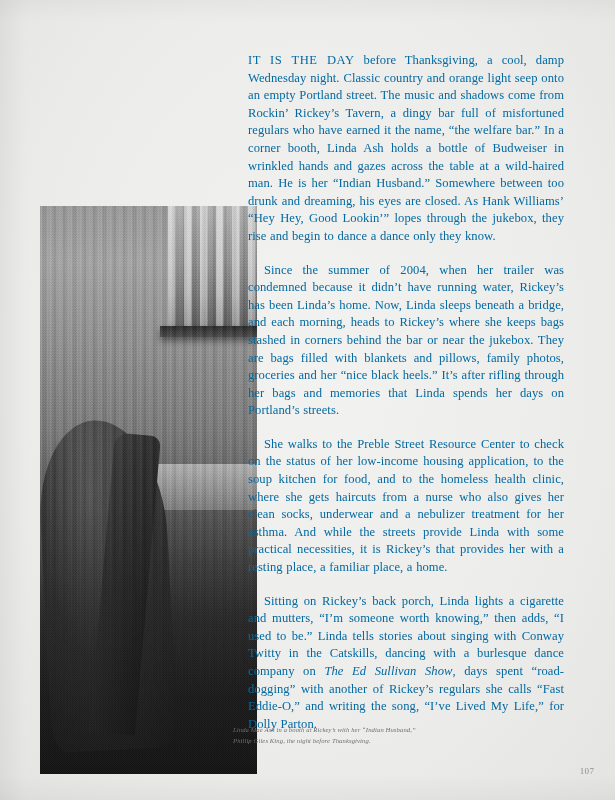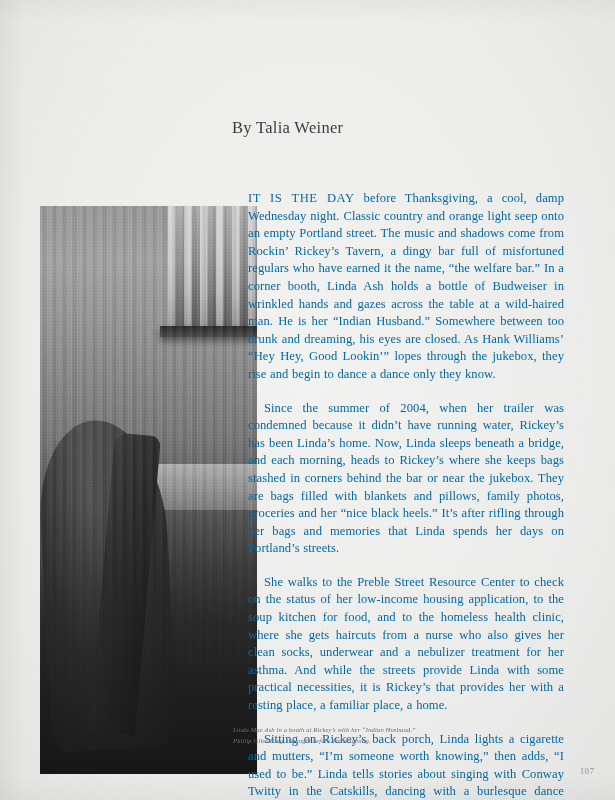--- a/index.html
+++ b/index.html
@@ -221,21 +221,20 @@
     <div class="seatback"></div>
     <div class="layer stripes"></div>
 
     <div class="layer shadow"></div>
     <div class="layer grain"></div>
     <div class="layer grain2"></div>
   </figure>
 
   <div id="column">
 
-    <h1 id="byline">By Talia Weiner</h1>
 
     <div id="article-body">
 
       <p class="para"><span class="lead">IT IS THE DAY</span><span> before Thanksgiving, a cool, damp Wednesday night. Classic country and orange light seep onto an empty Portland street. The music and shadows come from Rockin’ Rickey’s Tavern, a dingy bar full of misfortuned regulars who have earned it the name, “the welfare bar.” In a corner booth, Linda Ash holds a bottle of Budweiser in wrinkled hands and gazes across the table at a wild-haired man. He is her “Indian Husband.” Somewhere between too drunk and dreaming, his eyes are closed. As Hank Williams’ “Hey Hey, Good Lookin’” lopes through the jukebox, they rise and begin to dance a dance only they know.</span></p>
 
       <p class="para"><span>Since the summer of 2004, when her trailer was condemned because it didn’t have running water, Rickey’s has been Linda’s home. Now, Linda sleeps beneath a bridge, and each morning, heads to Rickey’s where she keeps bags stashed in corners behind the bar or near the jukebox. They are bags filled with blankets and pillows, family photos, groceries and her “nice black heels.” It’s after rifling through her bags and memories that Linda spends her days on Portland’s streets.</span></p>
 
       <p class="para"><span>She walks to the Preble Street Resource Center to check on the status of her low-income housing application, to the soup kitchen for food, and to the homeless health clinic, where she gets haircuts from a nurse who also gives her clean socks, underwear and a nebulizer treatment for her asthma. And while the streets provide Linda with some practical necessities, it is Rickey’s that provides her with a resting place, a familiar place, a home.</span></p>
 
       <p class="para"><span>Sitting on Rickey’s back porch, Linda lights a cigarette and mutters, “I’m someone worth knowing,” then adds, “I used to be.” Linda tells stories about singing with Conway Twitty in the Catskills, dancing with a burlesque dance company on </span><em>The Ed Sullivan Show</em><span>, days spent “road-dogging” with another of Rickey’s regulars she calls “Fast Eddie-O,” and writing the song, “I’ve Lived My Life,” for Dolly Parton.</span></p>

